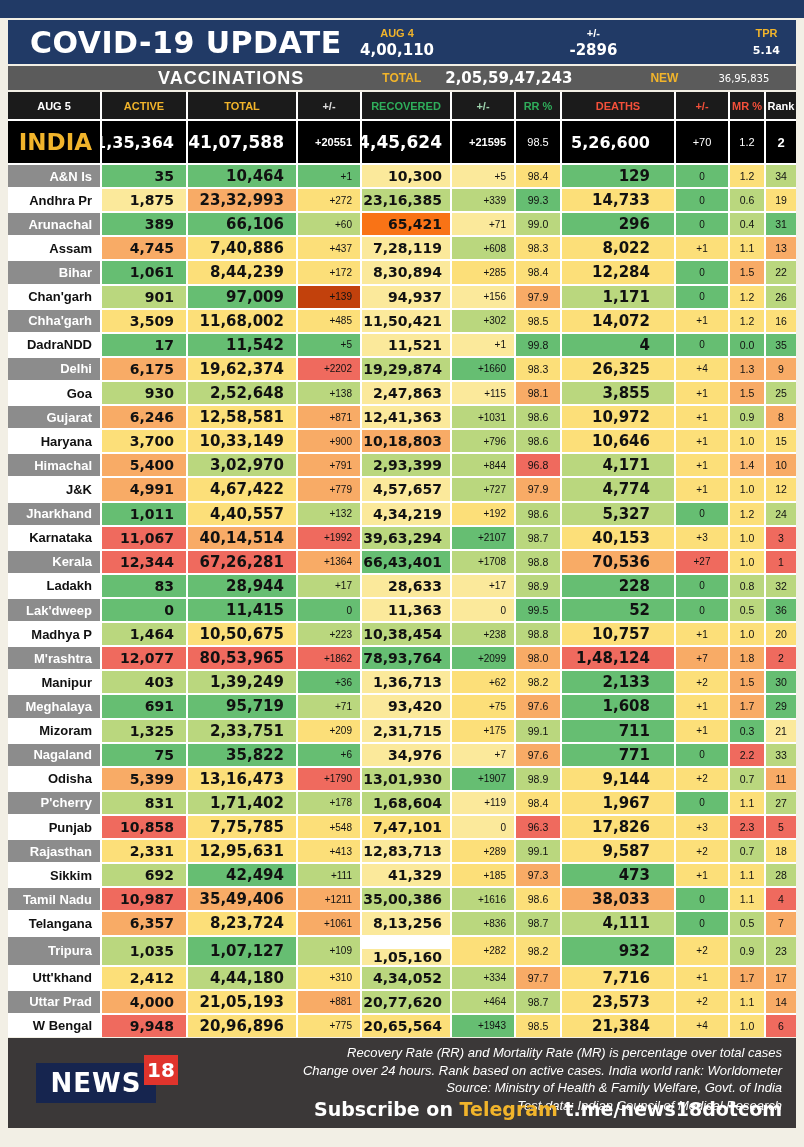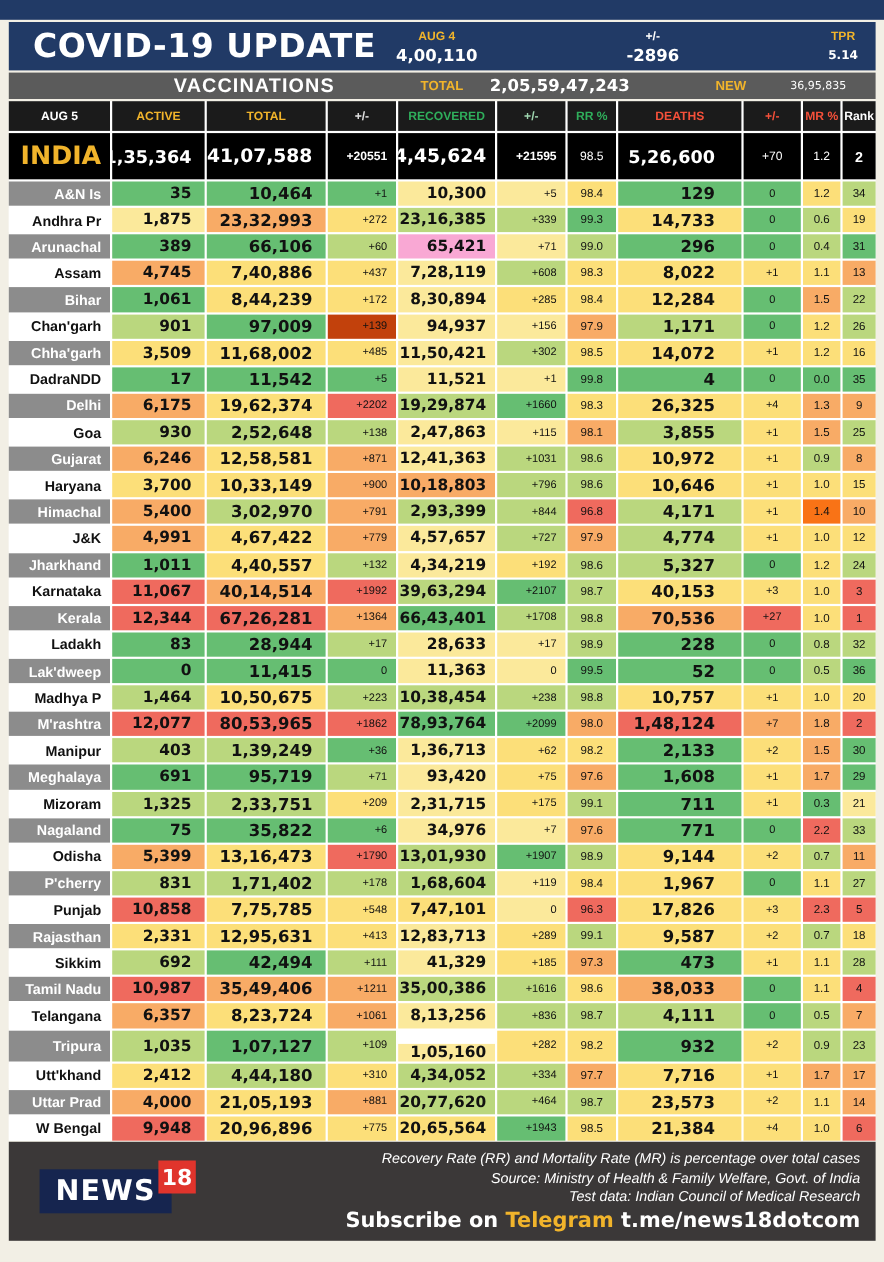--- a/index.html
+++ b/index.html
@@ -179,21 +179,21 @@
           <div class="cell c6 num" style="background: rgb(252, 223, 121);">14,733</div>
           <div class="cell c7" style="background: rgb(102, 190, 114);">0</div>
           <div class="cell c8" style="background: rgb(186, 215, 126);">0.6</div>
           <div class="cell c9" style="background: rgb(252, 223, 121);">19</div>
         </div>
         <div class="grid trow">
           <div class="cell c-lab gray">Arunachal</div>
           <div class="cell c0 num" style="background: rgb(102, 190, 114);">389</div>
           <div class="cell c1 num" style="background: rgb(102, 190, 114);">66,106</div>
           <div class="cell c2" style="background: rgb(186, 215, 126);">+60</div>
-          <div class="cell c3 num" style="background: #f9a8d4;">65,421</div>
+          <div class="cell c3 num" style="background: #f97316;">65,421</div>
           <div class="cell c4" style="background: rgb(251, 233, 155);">+71</div>
           <div class="cell c5" style="background: rgb(186, 215, 126);">99.0</div>
           <div class="cell c6 num" style="background: rgb(102, 190, 114);">296</div>
           <div class="cell c7" style="background: rgb(102, 190, 114);">0</div>
           <div class="cell c8" style="background: rgb(186, 215, 126);">0.4</div>
           <div class="cell c9" style="background: rgb(102, 190, 114);">31</div>
         </div>
         <div class="grid trow">
           <div class="cell c-lab white">Assam</div>
           <div class="cell c0 num" style="background: rgb(248, 171, 102);">4,745</div>
@@ -314,21 +314,21 @@
         <div class="grid trow">
           <div class="cell c-lab gray">Himachal</div>
           <div class="cell c0 num" style="background: rgb(248, 171, 102);">5,400</div>
           <div class="cell c1 num" style="background: rgb(186, 215, 126);">3,02,970</div>
           <div class="cell c2" style="background: rgb(248, 171, 102);">+791</div>
           <div class="cell c3 num" style="background: rgb(186, 215, 126);">2,93,399</div>
           <div class="cell c4" style="background: rgb(186, 215, 126);">+844</div>
           <div class="cell c5" style="background: rgb(239, 106, 94);">96.8</div>
           <div class="cell c6 num" style="background: rgb(186, 215, 126);">4,171</div>
           <div class="cell c7" style="background: rgb(252, 223, 121);">+1</div>
-          <div class="cell c8" style="background: #f97316;">1.4</div>
+          <div class="cell c8" style="background: #fdba74;">1.4</div>
           <div class="cell c9" style="background: rgb(248, 171, 102);">10</div>
         </div>
         <div class="grid trow">
           <div class="cell c-lab white">J&amp;K</div>
           <div class="cell c0 num" style="background: rgb(248, 171, 102);">4,991</div>
           <div class="cell c1 num" style="background: rgb(252, 223, 121);">4,67,422</div>
           <div class="cell c2" style="background: rgb(248, 171, 102);">+779</div>
           <div class="cell c3 num" style="background: rgb(251, 233, 155);">4,57,657</div>
           <div class="cell c4" style="background: rgb(186, 215, 126);">+727</div>
           <div class="cell c5" style="background: rgb(248, 171, 102);">97.9</div>
@@ -626,20 +626,21 @@
       </div>
   </div>
 
   <div class="footer">
     <div class="logo">
       <span class="news">NEWS</span>
       <span class="badge">18</span>
     </div>
     <div class="foot-lines">
       <div>Recovery Rate (RR) and Mortality Rate (MR) is percentage over total cases</div>
+      <div>Change over 24 hours. Rank based on active cases. India world rank: Worldometer</div>
       <div>Source: Ministry of Health &amp; Family Welfare, Govt. of India</div>
       <div>Test data: Indian Council of Medical Research</div>
     </div>
     <div class="subscribe">
       <span>Subscribe on</span>
       <span class="brand">Telegram</span>
       <span>t.me/news18dotcom</span>
     </div>
   </div>
 

